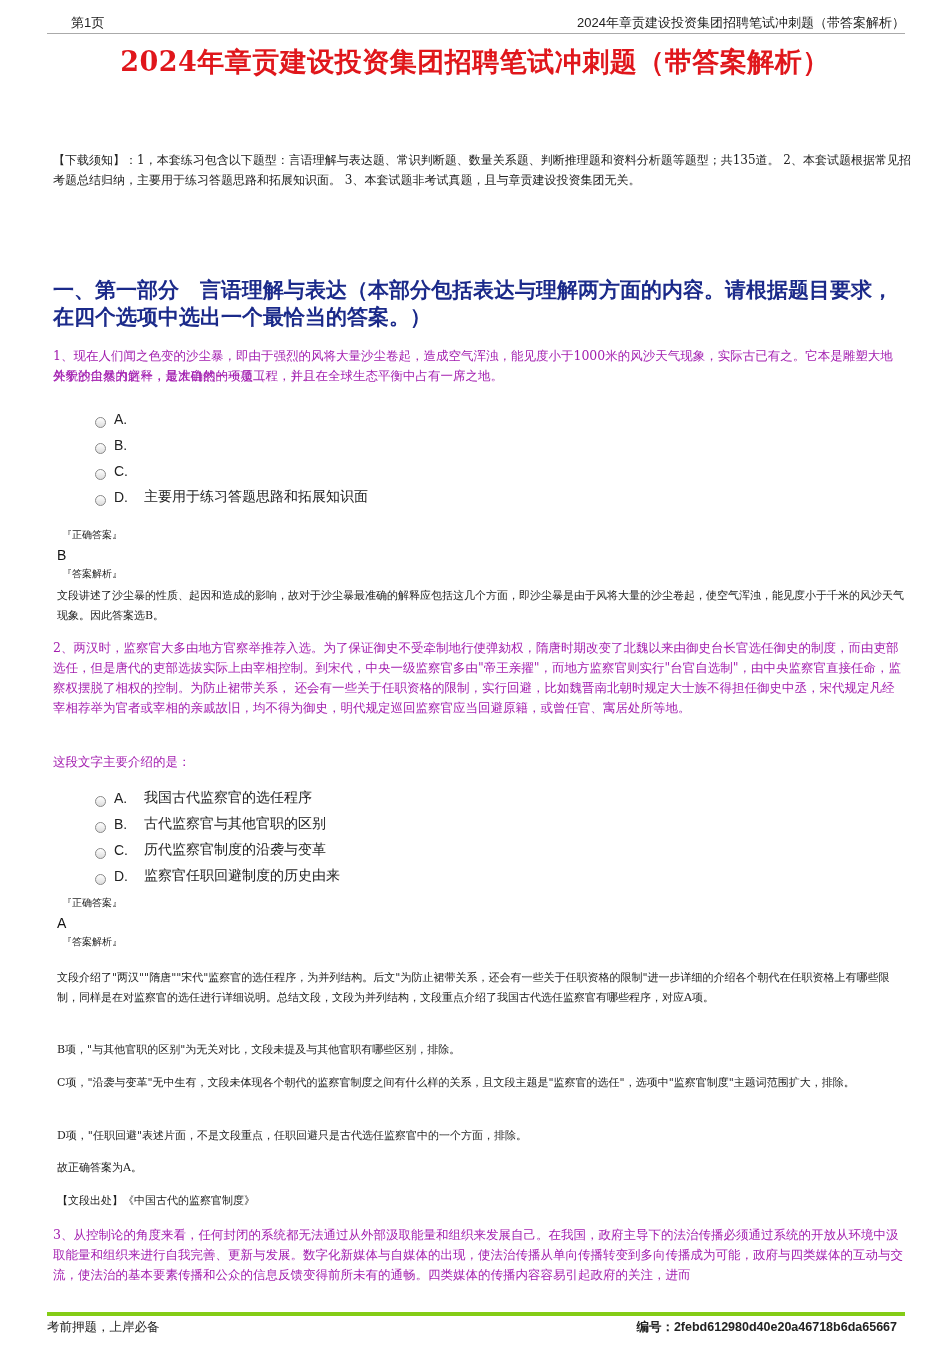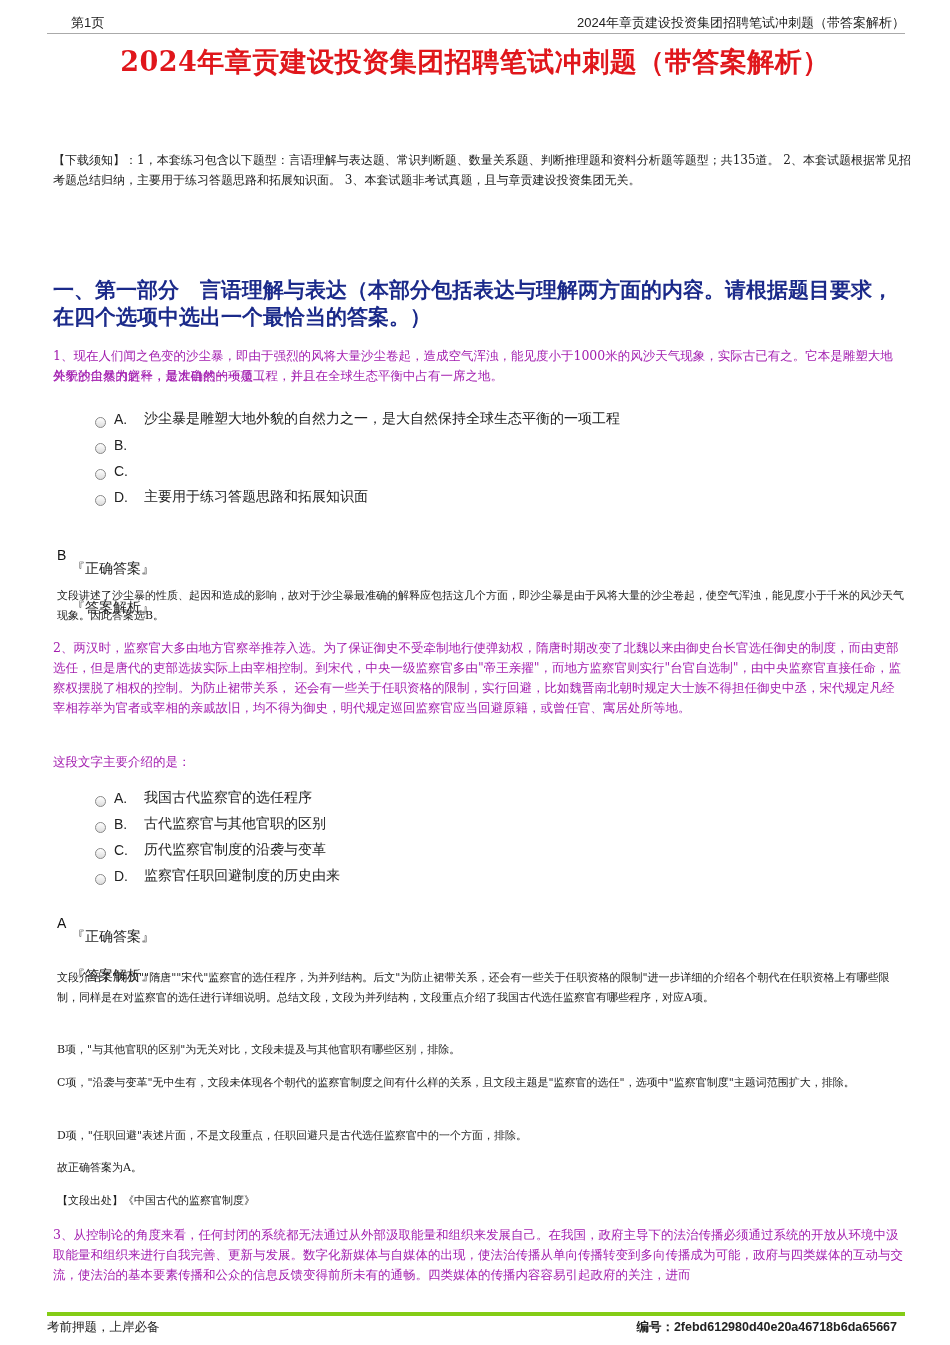--- a/index.html
+++ b/index.html
@@ -17,21 +17,21 @@
   .section-heading { position: absolute; top: 276px; left: 53px; width: 860px; font-size: 21px; line-height: 27px; color: #1b2a8a; }
 
   .para { position: absolute; left: 53px; width: 850px; font-size: 12.5px; line-height: 20px; color: #a21caf; }
   .para-lg { position: absolute; left: 57px; width: 850px; font-size: 11px; line-height: 20px; color: #222; }
 
   .options { position: absolute; left: 95px; }
   .option { height: 26px; display: flex; align-items: center; font-size: 14px; color: #222; cursor: pointer; }
   .radio { width: 11px; height: 11px; border-radius: 50%; border: 1px solid #888; background: linear-gradient(#fff, #ddd); margin-right: 8px; margin-top: 6px; }
   .opt-letter { font-family: "Liberation Sans", sans-serif; width: 30px; font-size: 14px; }
 
-  .label { position: absolute; left: 71px; font-size: 14px; color: #222; margin-top: 32px; }
+  .label { position: absolute; left: 62px; font-size: 10px; color: #222; }
   .answer-letter { position: absolute; left: 57px; font-family: "Liberation Sans", sans-serif; font-size: 14px; color: #111; }
 
   .page-footer { position: absolute; top: 1312px; left: 47px; right: 45px; border-top: 4px solid #84cc16; font-size: 12.5px; color: #222; }
   .page-footer .left { position: absolute; left: 0; top: 3px; }
   .page-footer .right { position: absolute; right: 8px; top: 3px; font-family: "Liberation Sans", sans-serif; font-weight: bold; }
 </style>
 </head>
 <body>
 
 <div class="page-header">
@@ -45,21 +45,20 @@
 
 <h2 class="section-heading">一、第一部分　言语理解与表达（本部分包括表达与理解两方面的内容。请根据题目要求，在四个选项中选出一个最恰当的答案。）</h2>
 
 <p class="para" style="top:346px;">1、现在人们闻之色变的沙尘暴，即由于强烈的风将大量沙尘卷起，造成空气浑浊，能见度小于1000米的风沙天气现象，实际古已有之。它本是雕塑大地外貌的自然力之一，是大自然的一项工程，并且在全球生态平衡中占有一席之地。</p>
 <p class="para" style="top:366px;">关于沙尘暴的解释，最准确的一项是（　　）。</p>
 
 <div class="options" style="top:406px;">
   <div class="option">
     <span class="radio"></span>
     <span class="opt-letter">A.</span>
-    <span>沙尘暴是雕塑大地外貌的自然力之一，是大自然保持全球生态平衡的一项工程</span>
   </div>
   <div class="option">
     <span class="radio"></span>
     <span class="opt-letter">B.</span>
   </div>
   <div class="option">
     <span class="radio"></span>
     <span class="opt-letter">C.</span>
   </div>
   <div class="option">

